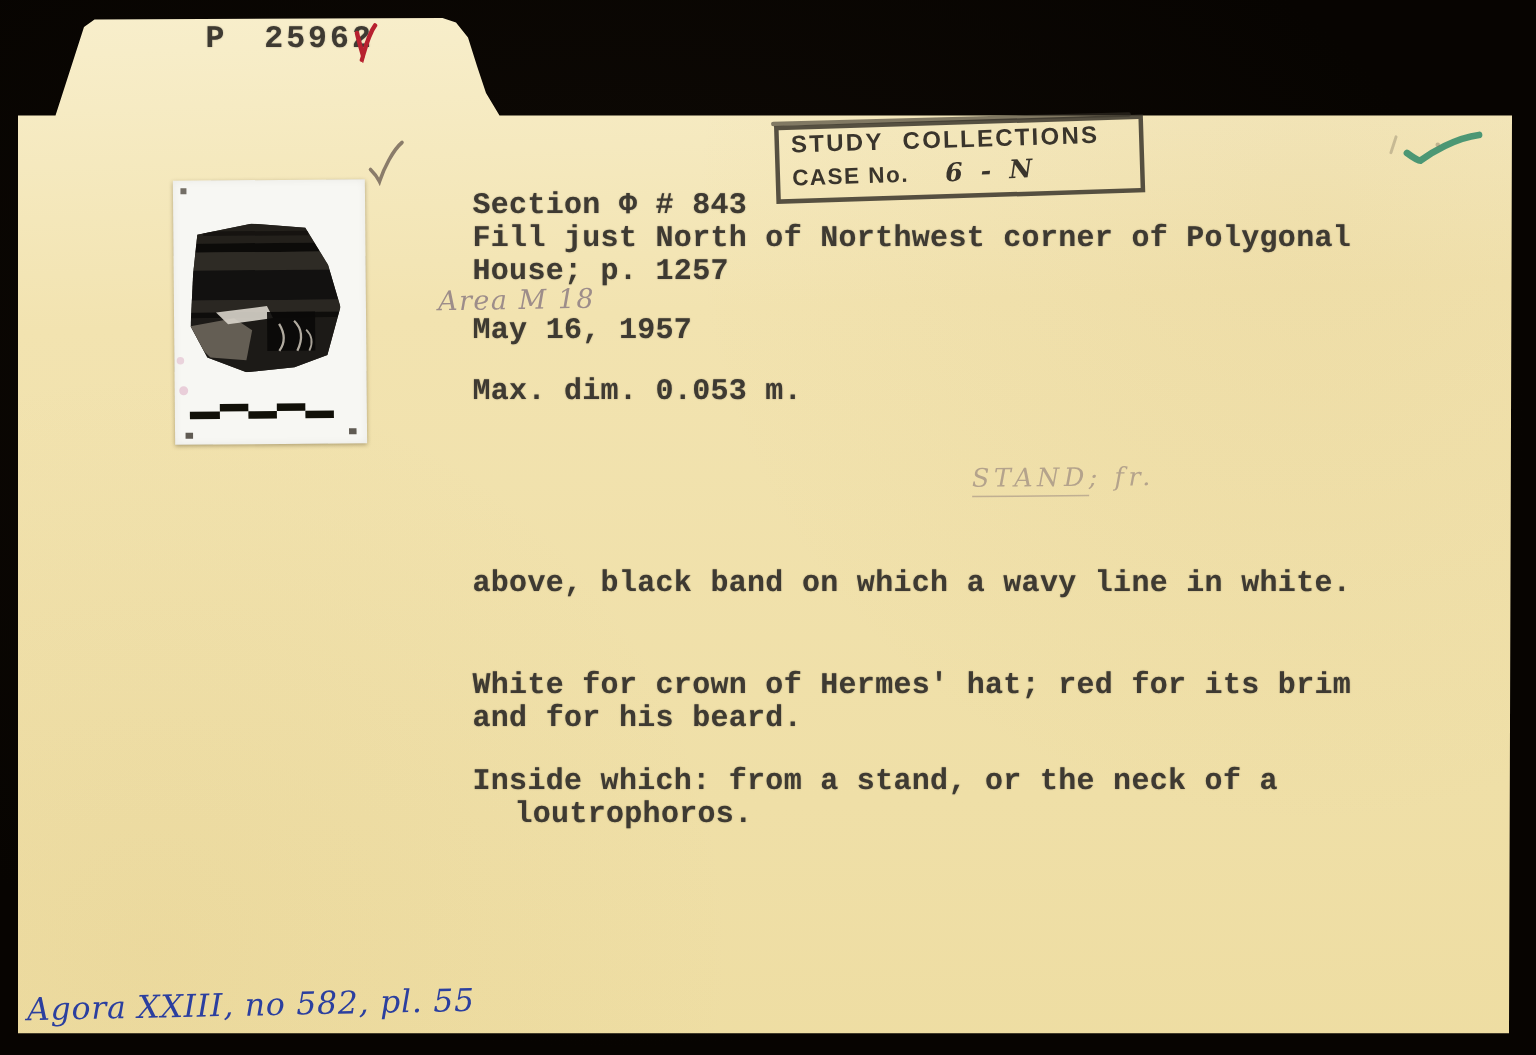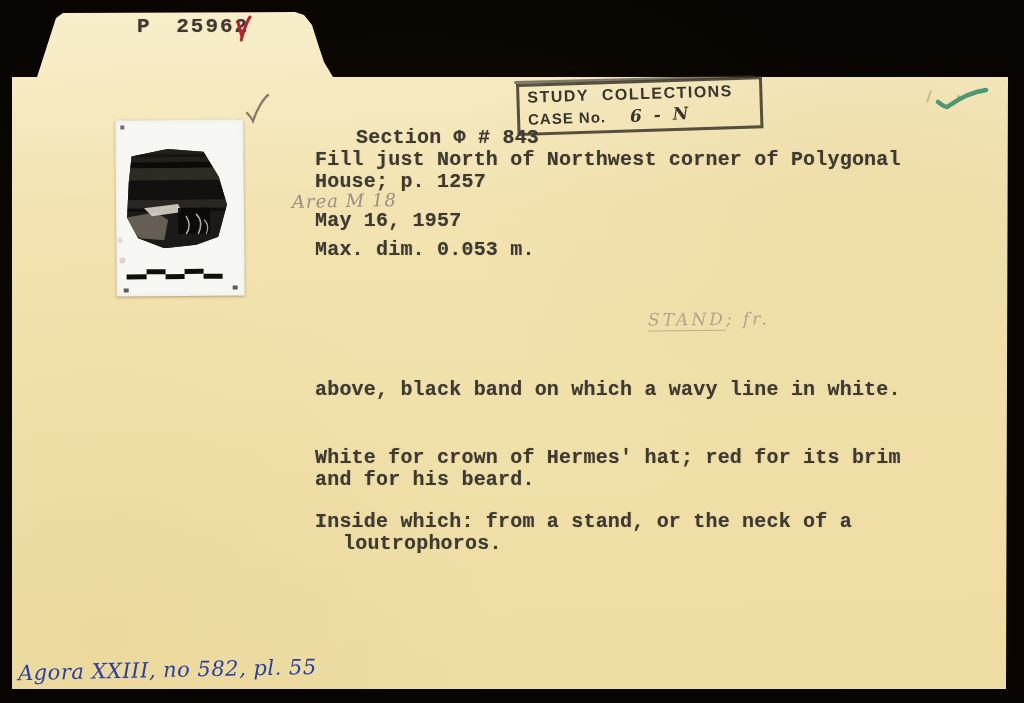--- a/index.html
+++ b/index.html
@@ -13,25 +13,25 @@
                           333px 77px,1008px 77px,1006px 689px);
         background:linear-gradient(178deg,#f8efcd 0%,var(--card_bg,#f2e3b0) 30%,#efdfa7 75%,#eedda2 100%);}
   .card::after{content:"";position:absolute;inset:0;
         background:radial-gradient(circle at 85% 20%, rgba(190,150,60,.08), transparent 40%),
                    radial-gradient(circle at 10% 90%, rgba(190,150,60,.07), transparent 35%);}
   
   .typed{position:absolute;font-family:"Liberation Mono","DejaVu Sans Mono",monospace;
          font-weight:bold;font-size:20px;line-height:22px;color:var(--ink_typed,#3e3a32);
          white-space:pre;text-shadow:0 0 1px rgba(62,56,46,.45);letter-spacing:.2px;}
   .tab-number{left:137px;top:16px;font-size:21px;word-spacing:10px;letter-spacing:2px;}
-  .l-section{left:315px;top:127px;margin-left:41px;}
+  .l-section{left:315px;top:127px;}
   .l-prov1{left:315px;top:149px;}
   .l-prov2{left:315px;top:171px;}
   .l-date{left:315px;top:210px;}
-  .l-dims{left:315px;top:239px;}
+  .l-dims{left:315px;top:251px;}
   .l-title{left:315px;top:313px;letter-spacing:.6px;}
   .l-p1a{left:315px;top:357px;}  .l-p1b{left:315px;top:379px;}  .l-p1c{left:315px;top:401px;}
   .l-p2a{left:315px;top:447px;}  .l-p2b{left:315px;top:469px;}
   .l-p3a{left:315px;top:511px;}  .l-p3b{left:315px;top:533px;margin-left:28px;}
   
   .hand{position:absolute;font-style:italic;white-space:pre;}
   .area-note{left:292px;top:190px;font-size:18px;color:var(--pencil,#9d8d8a);
              font-family:"DejaVu Serif",serif;transform:rotate(-1deg);letter-spacing:1px;}
   .stand-note{left:648px;top:309px;font-size:17px;color:#b4a38c;
               font-family:"DejaVu Serif",serif;letter-spacing:3px;transform:rotate(-.5deg);}

